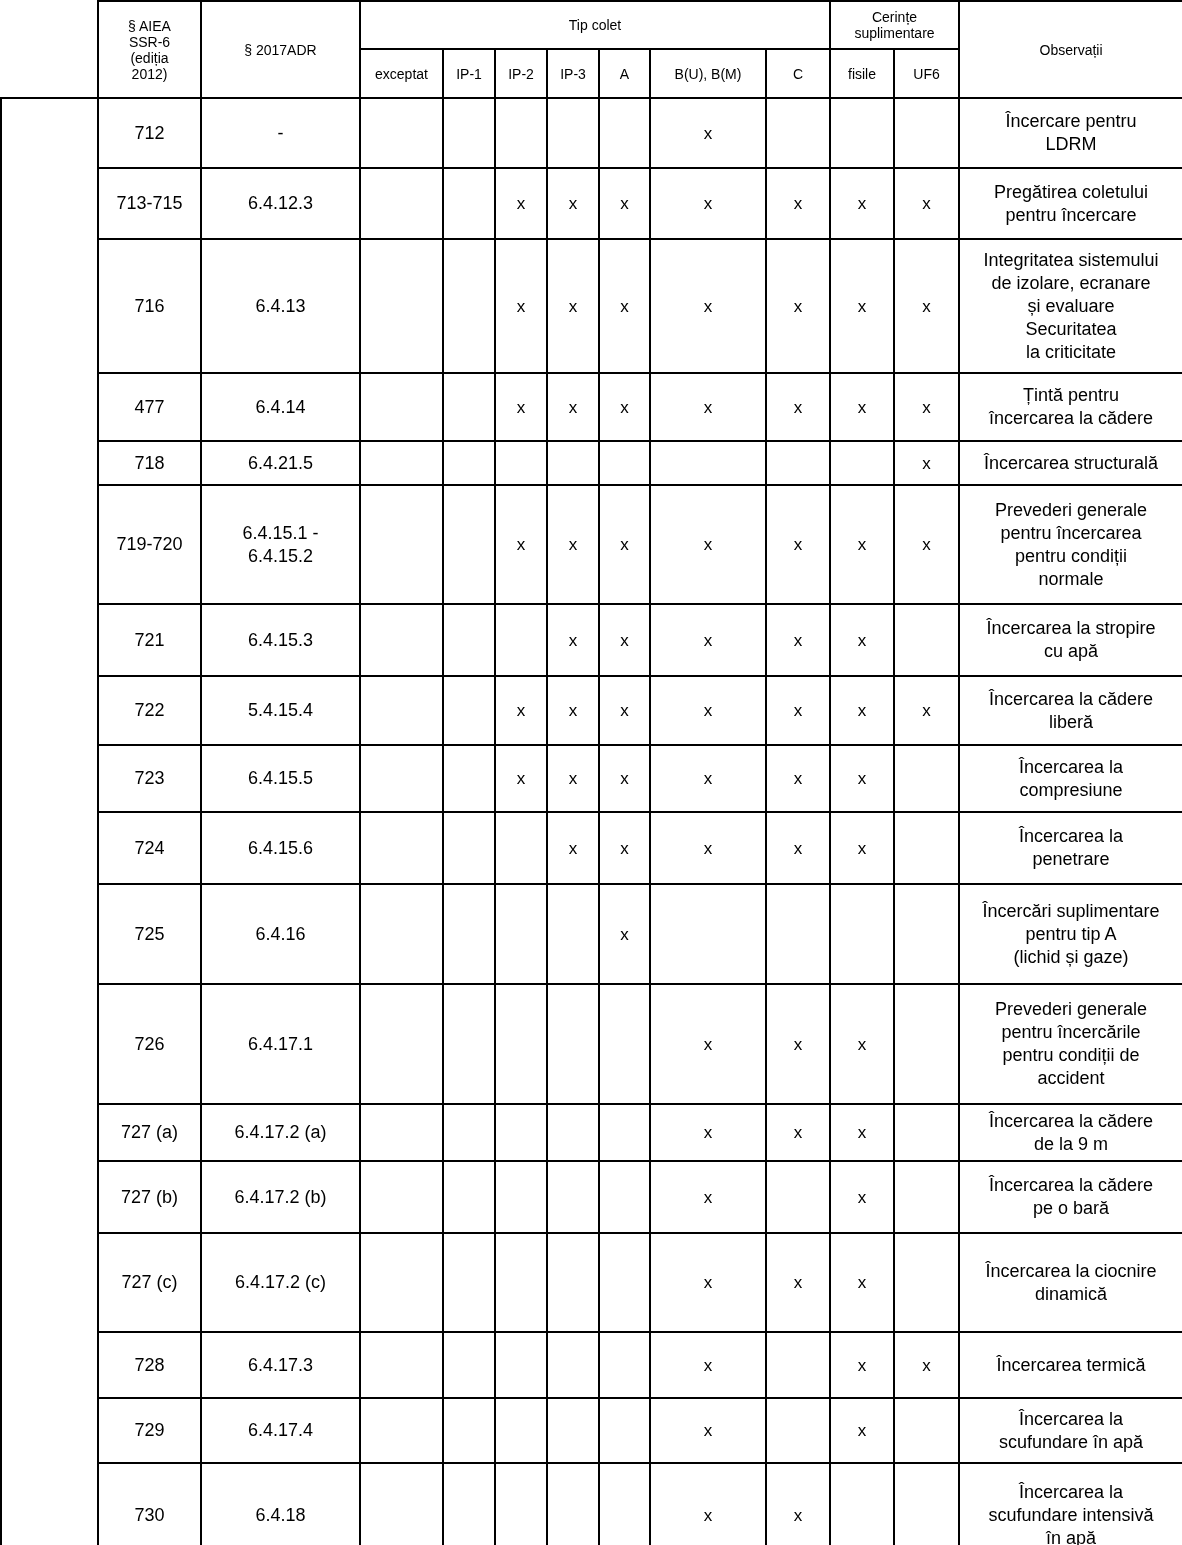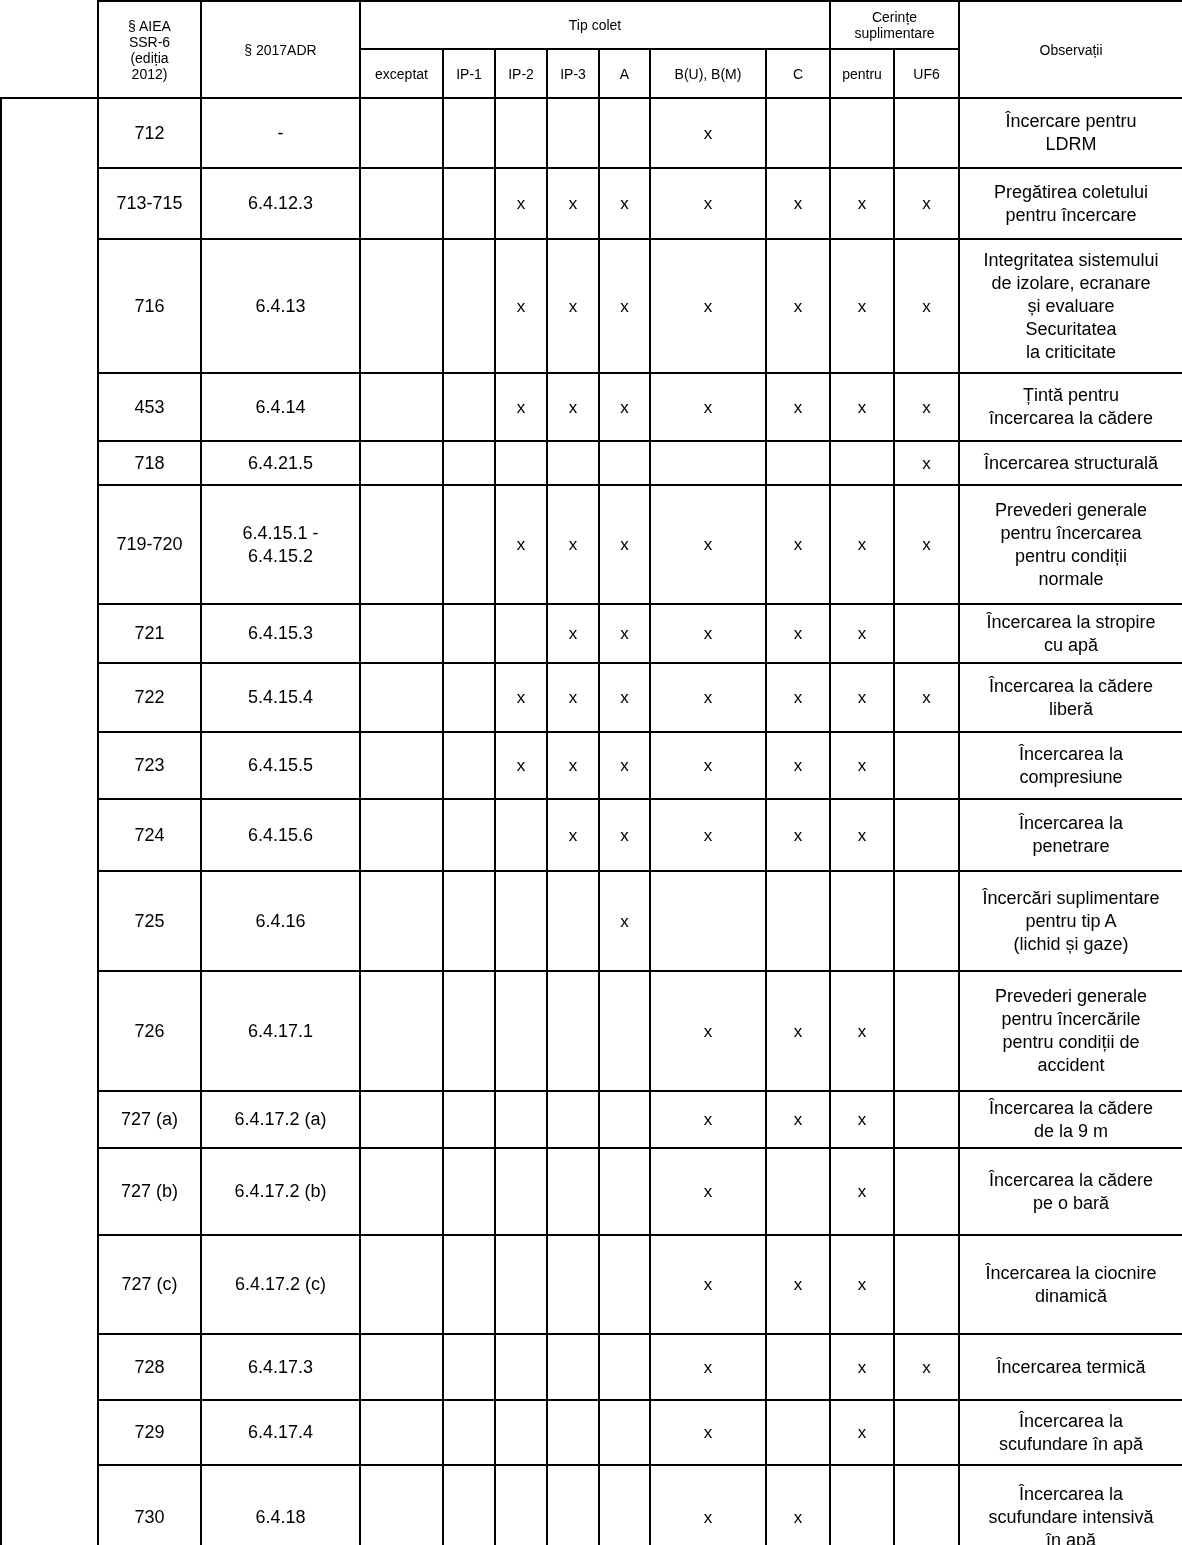--- a/index.html
+++ b/index.html
@@ -46,21 +46,21 @@
       <td class="h" rowspan="2">Observații</td>
     </tr>
     <tr style="height:49px" id="subheader-row">
       <td class="h">exceptat</td>
       <td class="h">IP-1</td>
       <td class="h">IP-2</td>
       <td class="h">IP-3</td>
       <td class="h">A</td>
       <td class="h">B(U), B(M)</td>
       <td class="h">C</td>
-      <td class="h">pentru</td>
+      <td class="h">fisile</td>
       <td class="h">UF6</td>
     </tr>
   </thead>
   <tbody id="table-body">
       <tr style="height: 70px; margin-top: 10px;">
         <td class="blank-body" rowspan="18"></td>
         <td>712</td>
         <td class="obs">-</td>
         <td class="mark"></td>
         <td class="mark"></td>
@@ -101,21 +101,21 @@
         <td class="mark"><span>x</span></td>
         <td class="mark"><span>x</span></td>
         <td class="mark"><span>x</span></td>
         <td class="obs">Integritatea sistemului
 de izolare, ecranare
 și evaluare
 Securitatea
 la criticitate</td>
       </tr>
       <tr style="height: 68px;">
-        <td>453</td>
+        <td>477</td>
         <td class="obs">6.4.14</td>
         <td class="mark"></td>
         <td class="mark"></td>
         <td class="mark"><span>x</span></td>
         <td class="mark"><span>x</span></td>
         <td class="mark"><span>x</span></td>
         <td class="mark"><span>x</span></td>
         <td class="mark"><span>x</span></td>
         <td class="mark"><span>x</span></td>
         <td class="mark"><span>x</span></td>
@@ -147,21 +147,21 @@
         <td class="mark"><span>x</span></td>
         <td class="mark"><span>x</span></td>
         <td class="mark"><span>x</span></td>
         <td class="mark"><span>x</span></td>
         <td class="mark"><span>x</span></td>
         <td class="obs">Prevederi generale
 pentru încercarea
 pentru condiții
 normale</td>
       </tr>
-      <tr style="height: 59px;">
+      <tr style="height: 72px;">
         <td>721</td>
         <td class="obs">6.4.15.3</td>
         <td class="mark"></td>
         <td class="mark"></td>
         <td class="mark"></td>
         <td class="mark"><span>x</span></td>
         <td class="mark"><span>x</span></td>
         <td class="mark"><span>x</span></td>
         <td class="mark"><span>x</span></td>
         <td class="mark"><span>x</span></td>
@@ -255,21 +255,21 @@
         <td class="mark"></td>
         <td class="mark"></td>
         <td class="mark"></td>
         <td class="mark"><span>x</span></td>
         <td class="mark"><span>x</span></td>
         <td class="mark"><span>x</span></td>
         <td class="mark"></td>
         <td class="obs">Încercarea la cădere
 de la 9 m</td>
       </tr>
-      <tr style="height: 87px;">
+      <tr style="height: 72px;">
         <td>727 (b)</td>
         <td class="obs">6.4.17.2 (b)</td>
         <td class="mark"></td>
         <td class="mark"></td>
         <td class="mark"></td>
         <td class="mark"></td>
         <td class="mark"></td>
         <td class="mark"><span>x</span></td>
         <td class="mark"></td>
         <td class="mark"><span>x</span></td>

